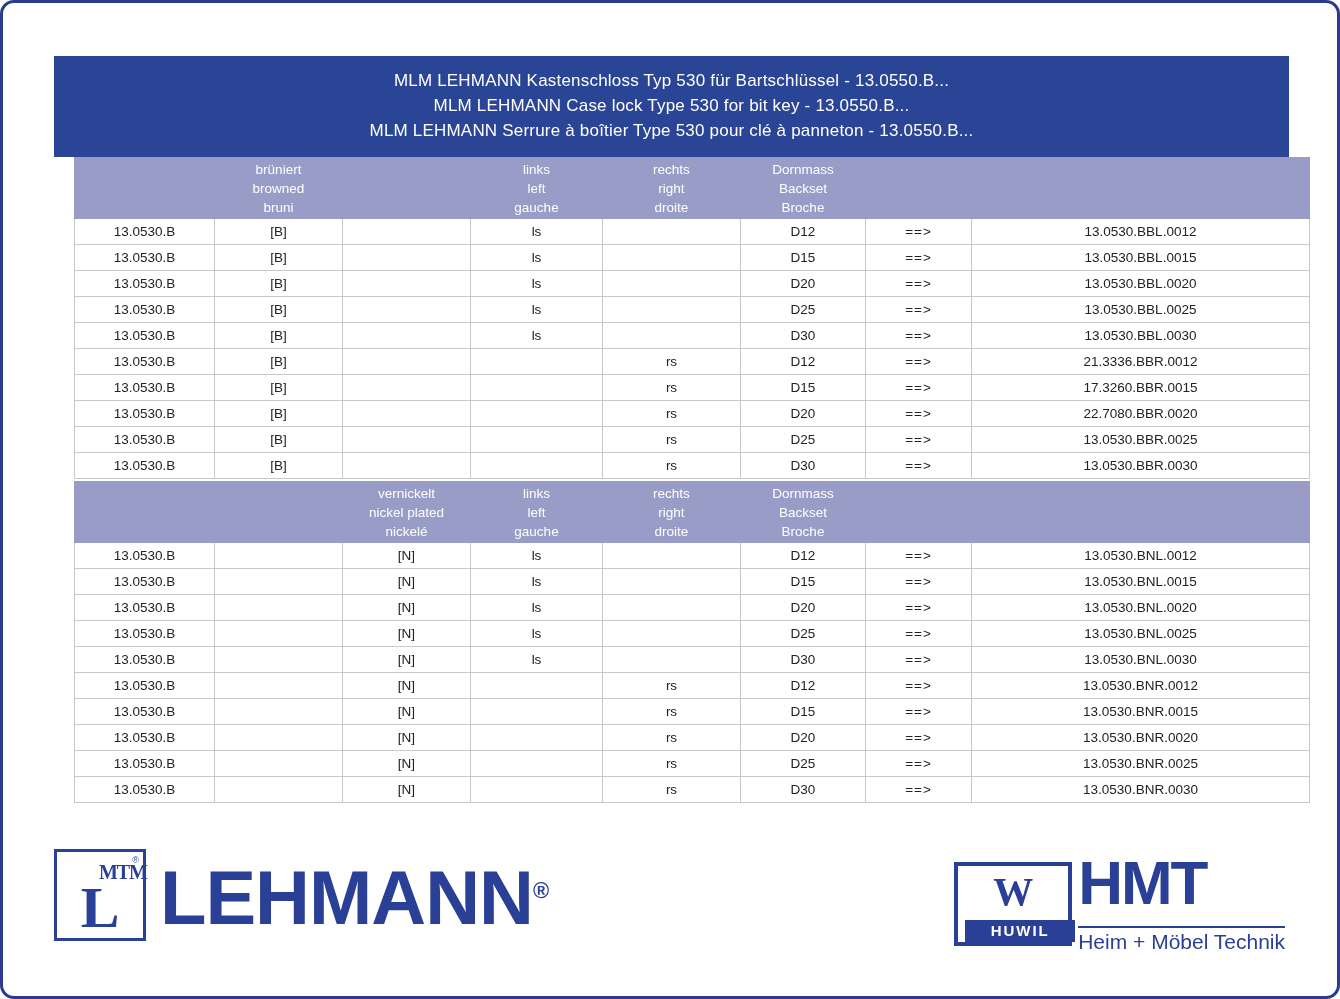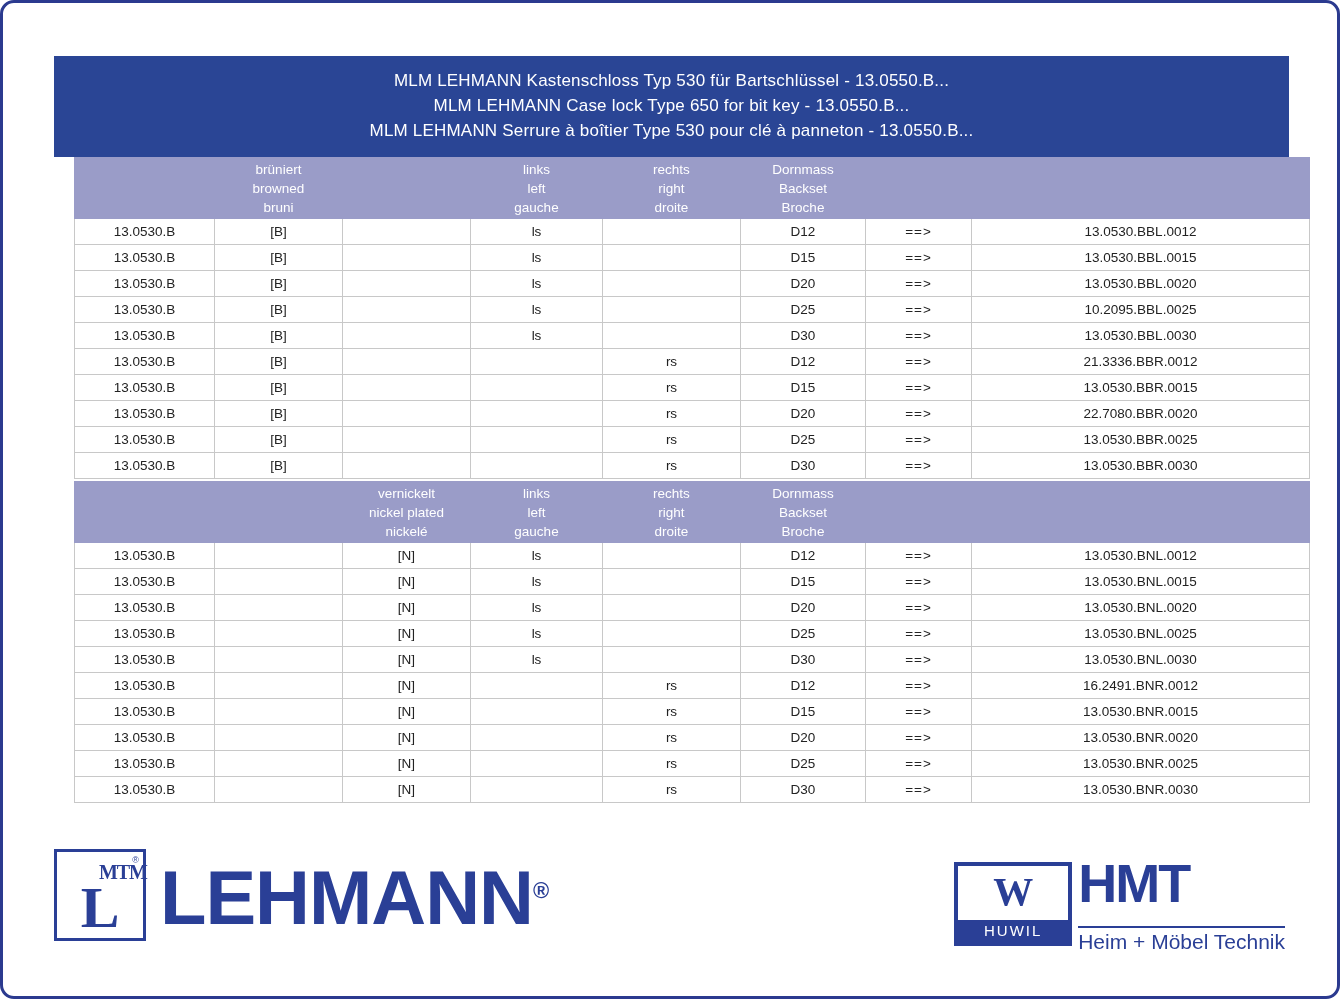--- a/index.html
+++ b/index.html
@@ -207,38 +207,38 @@
     text-align: center;
     font-size: 40px;
     font-weight: bold;
     color: #2a3f96;
     font-family: "Liberation Serif", serif;
     line-height: 44px;
   }
   .huwil-box .name {
     position: absolute;
     bottom: 0;
-    left: 0;
+    left: 7px;
     width: 100%;
     text-align: center;
     font-size: 15px;
-    font-weight: normal;
+    font-weight: bold;
     color: #ffffff;
     background: #2a3f96;
     letter-spacing: 2px;
     height: 22px;
     line-height: 22px;
   }
   .hmt-right {
     display: flex;
     flex-direction: column;
     justify-content: center;
   }
   .hmt-word {
-    font-size: 54px;
+    font-size: 62px;
     font-weight: bold;
     color: #2a3f96;
     line-height: 60px;
     letter-spacing: -2px;
     font-family: "Liberation Sans", sans-serif;
   }
   .hmt-sub {
     font-size: 21px;
     color: #2a3f96;
     border-top: 2px solid #2a3f96;
@@ -249,21 +249,21 @@
 </style>
 </head>
 <body>
 
 <div class="page">
 
   <div class="content">
 
     <div class="title-banner">
       <div class="title-line">MLM LEHMANN Kastenschloss Typ 530 für Bartschlüssel - 13.0550.B...</div>
-      <div class="title-line">MLM LEHMANN Case lock Type 650 for bit key - 13.0550.B...</div>
+      <div class="title-line">MLM LEHMANN Case lock Type 530 for bit key - 13.0550.B...</div>
       <div class="title-line">MLM LEHMANN  Serrure à boîtier Type 530 pour clé à panneton - 13.0550.B...</div>
     </div>
 
     <table class="spec">
       <colgroup>
         <col class="c-art">
           <col class="c-bru">
           <col class="c-nic">
           <col class="c-ls">
         <col class="c-rs">
@@ -330,21 +330,21 @@
           <td class="code">13.0530.BBL.0020</td>
         </tr>
         <tr>
           <td class="art">13.0530.B</td>
           <td>[B]</td>
           <td class="grey"></td>
           <td>ls</td>
           <td class="grey"></td>
           <td>D25</td>
           <td class="arrow">==&gt;</td>
-          <td class="code">10.2095.BBL.0025</td>
+          <td class="code">13.0530.BBL.0025</td>
         </tr>
         <tr>
           <td class="art">13.0530.B</td>
           <td>[B]</td>
           <td class="grey"></td>
           <td>ls</td>
           <td class="grey"></td>
           <td>D30</td>
           <td class="arrow">==&gt;</td>
           <td class="code">13.0530.BBL.0030</td>
@@ -361,21 +361,21 @@
           <td class="code">21.3336.BBR.0012</td>
         </tr>
         <tr>
           <td class="art">13.0530.B</td>
           <td>[B]</td>
           <td class="grey"></td>
           <td class="grey"></td>
           <td>rs</td>
           <td>D15</td>
           <td class="arrow">==&gt;</td>
-          <td class="code">13.0530.BBR.0015</td>
+          <td class="code">17.3260.BBR.0015</td>
         </tr>
         <tr>
           <td class="art">13.0530.B</td>
           <td>[B]</td>
           <td class="grey"></td>
           <td class="grey"></td>
           <td>rs</td>
           <td>D20</td>
           <td class="arrow">==&gt;</td>
           <td class="code">22.7080.BBR.0020</td>
@@ -496,21 +496,21 @@
         </tr>
 
         <tr>
           <td class="art">13.0530.B</td>
           <td class="grey"></td>
           <td>[N]</td>
           <td class="grey"></td>
           <td>rs</td>
           <td>D12</td>
           <td class="arrow">==&gt;</td>
-          <td class="code">16.2491.BNR.0012</td>
+          <td class="code">13.0530.BNR.0012</td>
         </tr>
         <tr>
           <td class="art">13.0530.B</td>
           <td class="grey"></td>
           <td>[N]</td>
           <td class="grey"></td>
           <td>rs</td>
           <td>D15</td>
           <td class="arrow">==&gt;</td>
           <td class="code">13.0530.BNR.0015</td>

